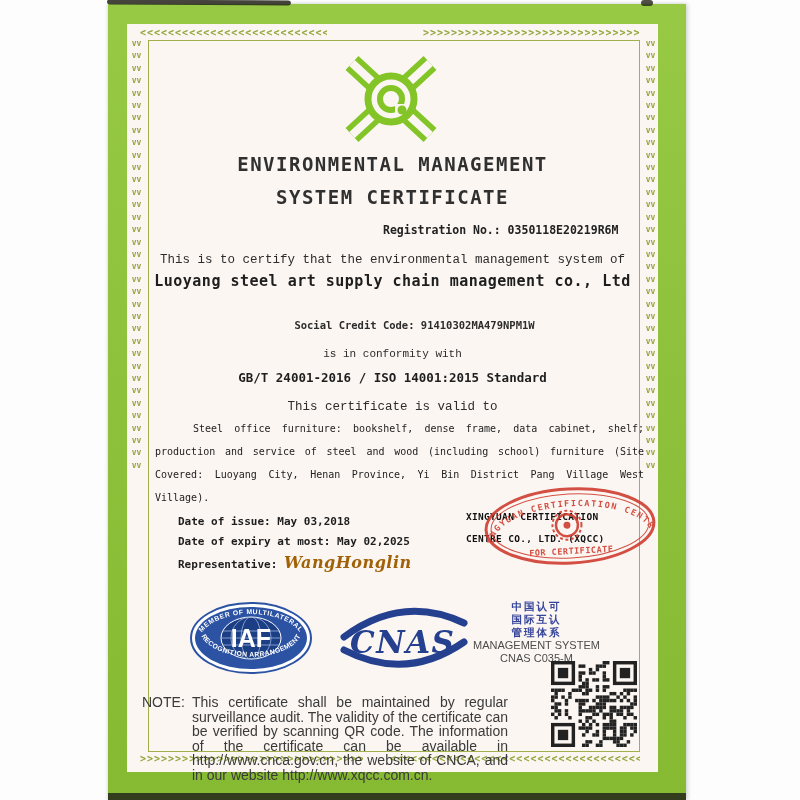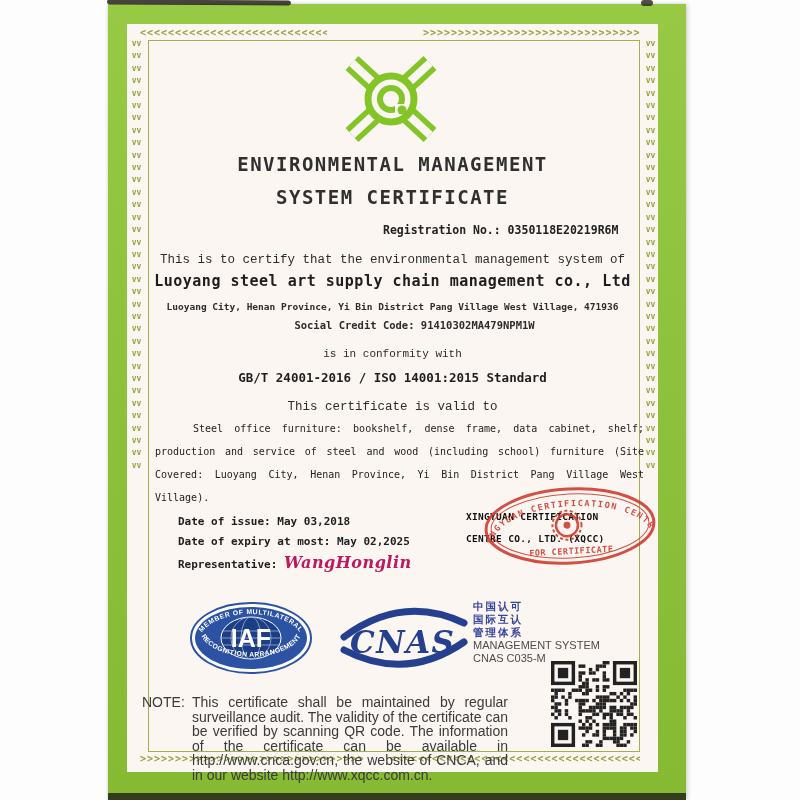--- a/index.html
+++ b/index.html
@@ -45,31 +45,31 @@
   .conform  { top:348px; font-family:"Liberation Mono", monospace; font-size:11px; }
   .standard { top:370px; font-size:12.5px; font-weight:bold; color:#1e1e1e; }
   .validh   { top:400px; font-family:"Liberation Mono", monospace; font-size:12.5px; }
   .scope { position:absolute; left:155px; top:417px; width:489px; font-size:10px; font-weight:500;
     line-height:23px; text-indent:38px; text-align:justify; color:#222; }
 
   .dates { position:absolute; left:178px; top:512px; font-size:11px; font-weight:600;
     line-height:20px; color:#1e1e1e; }
   .rep { position:absolute; left:178px; top:553px; font-size:11px; font-weight:600; color:#1e1e1e; }
   .sig { font-family:"DejaVu Serif", serif; font-style:italic; font-weight:bold;
-    font-size:16px; letter-spacing:.5px; color:#be185d; }
+    font-size:16px; letter-spacing:.5px; color:#a16207; }
 
   .issuer { position:absolute; left:466px; top:506px; font-size:9.5px; font-weight:bold;
     line-height:21.5px; color:#111; letter-spacing:.3px; }
   .issuer-addr { position:absolute; left:467px; top:552px; font-size:7.5px; font-weight:bold;
     line-height:11.5px; color:#222; }
   .stamp { position:absolute; left:483px; top:486px; opacity:.88; transform:rotate(-3deg); }
 
   .iaf { position:absolute; left:190px; top:602px; }
   .cnas { position:absolute; left:340px; top:600px; }
-  .cnas-block { position:absolute; left:473px; top:600px; font-size:10.5px; line-height:13px; }
+  .cnas-block { position:absolute; left:473px; top:600px; font-size:10.5px; line-height:13px;text-align:center; }
   .cnas-block .zh { color:#36459a; font-weight:bold; letter-spacing:2px;
     font-family:"DejaVu Sans", sans-serif; }
   .cnas-block .en { color:#4c4c4c; font-family:"Liberation Sans", sans-serif; font-size:11px; }
 
   .note { position:absolute; left:142px; top:695px; width:366px; display:flex;
     font-family:"Liberation Sans", sans-serif; font-size:14px; line-height:14.6px; color:#3a3a3a;gap:14px; }
   .note-label { width:36px; flex:none; }
   .note-text { flex:1; text-align:justify; }
   .qr { position:absolute; left:551px; top:661px; width:86px; height:86px; }
   .logo { position:absolute; left:343px; top:56px; }
@@ -111,21 +111,20 @@
     <rect x="52" y="48" width="10" height="9" fill="#fbf6f2"></rect>
     <circle cx="59" cy="54" r="4.5" fill="#83c427"></circle>
   </svg>
 
   <div class="cline title t1">ENVIRONMENTAL MANAGEMENT</div>
   <div class="cline title t2">SYSTEM CERTIFICATE</div>
   <div class="registration">Registration No.: 0350118E20219R6M</div>
 
   <div class="cline certify">This is to certify that the environmental management system of</div>
   <div class="cline company">Luoyang steel art supply chain management co., Ltd</div>
-  <div class="cline addr">Luoyang City, Henan Province, Yi Bin District Pang Village West Village, 471936</div>
   <div class="cline credit">Social Credit Code: 91410302MA479NPM1W</div>
   <div class="cline conform">is in conformity with</div>
   <div class="cline standard">GB/T 24001-2016 / ISO 14001:2015 Standard</div>
   <div class="cline validh">This certificate is valid to</div>
   <div class="scope">Steel office furniture: bookshelf, dense frame, data cabinet, shelf; production and service of steel and wood (including school) furniture (Site Covered: Luoyang City, Henan Province, Yi Bin District Pang Village West Village).</div>
 
   <div class="dates">
     <div><span>Date of issue:</span> <span>May 03,2018</span></div>
     <div><span>Date of expiry at most:</span> <span>May 02,2025</span></div>
   </div>

